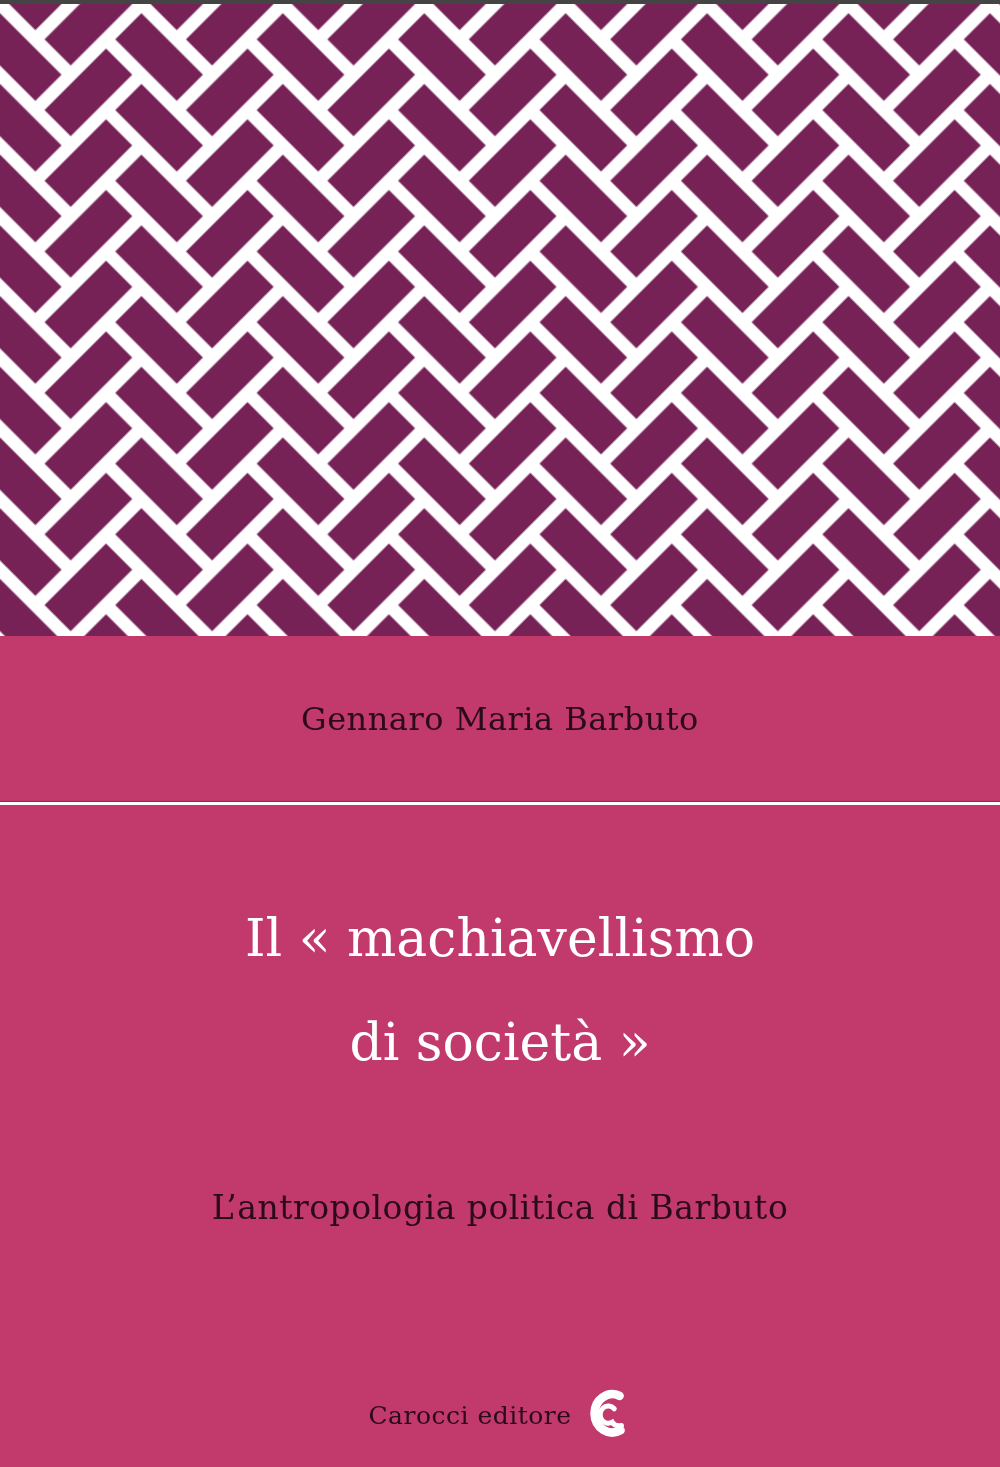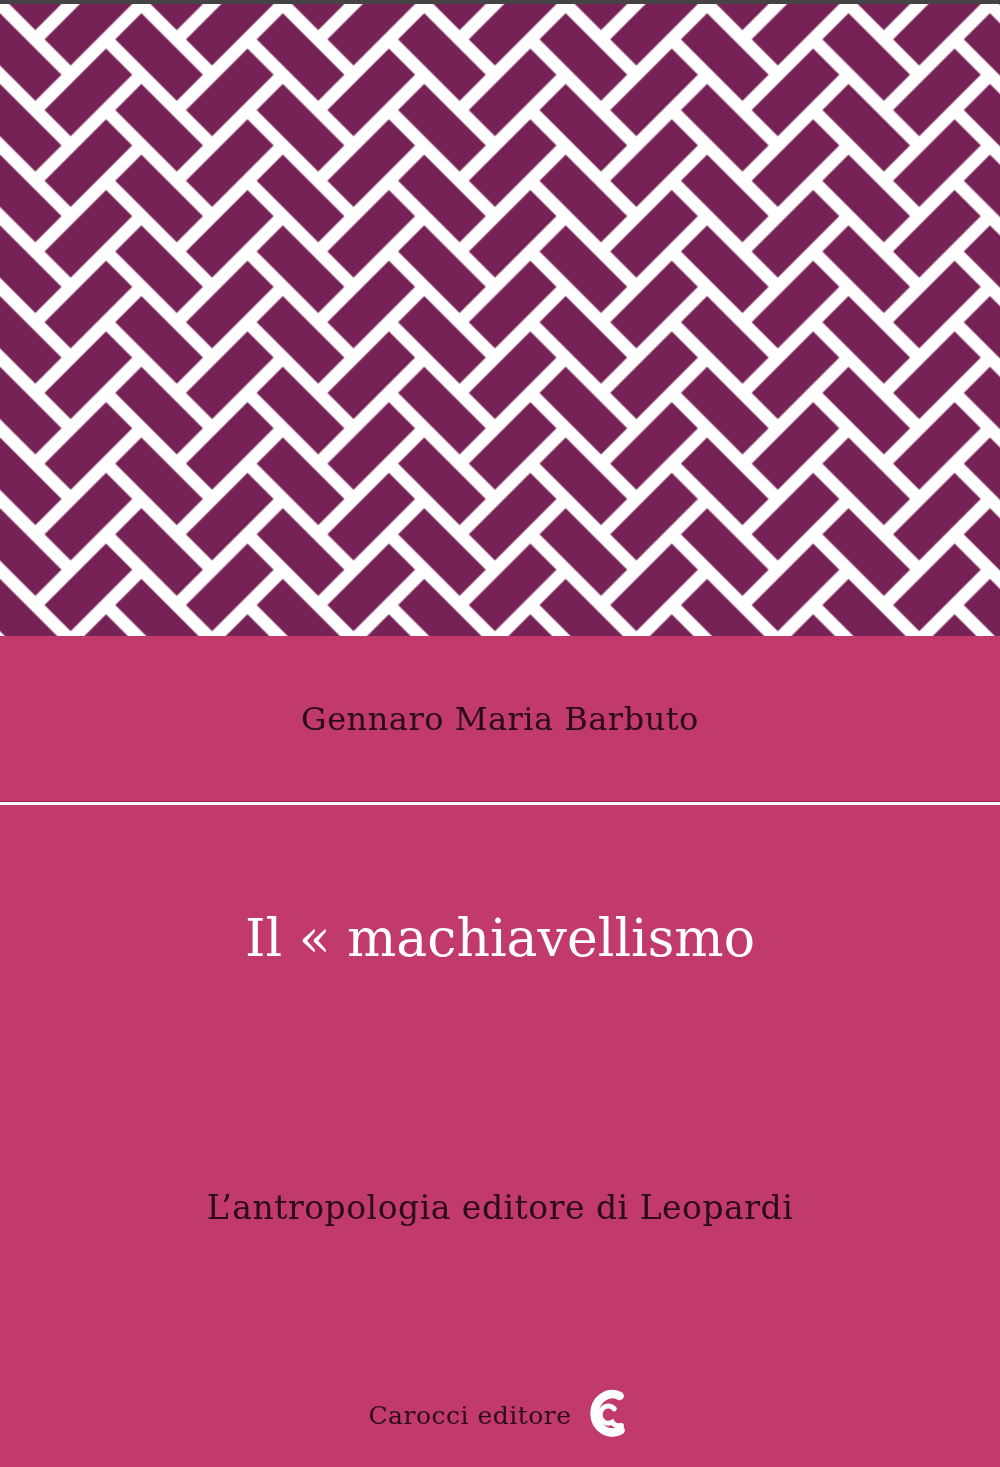--- a/index.html
+++ b/index.html
@@ -107,23 +107,24 @@
 
   <div class="author">Gennaro Maria Barbuto</div>
 
   <div class="divider">
     <div class="shadow-line"></div>
     <div class="white-line"></div>
   </div>
 
   <div class="title">
     <div>Il « machiavellismo</div>
+    <div>di società »</div>
   </div>
 
-  <div class="subtitle">L’antropologia editore di Leopardi</div>
+  <div class="subtitle">L’antropologia politica di Barbuto</div>
 
   <div class="publisher-row">
     <span class="pub-text">Carocci editore</span>
     <svg class="logo" width="46" height="56" viewBox="0 0 48 58" xmlns="http://www.w3.org/2000/svg">
       <path d="M 35,9 A 18.5,20 0 1 0 36,45" stroke-width="9"></path>
       <path d="M 29.5,22.5 A 8.5,9 0 1 0 27.5,36.5 Q 30.5,41.5 37,40" stroke-width="5.2"></path>
     </svg>
   </div>
 
 </div>

